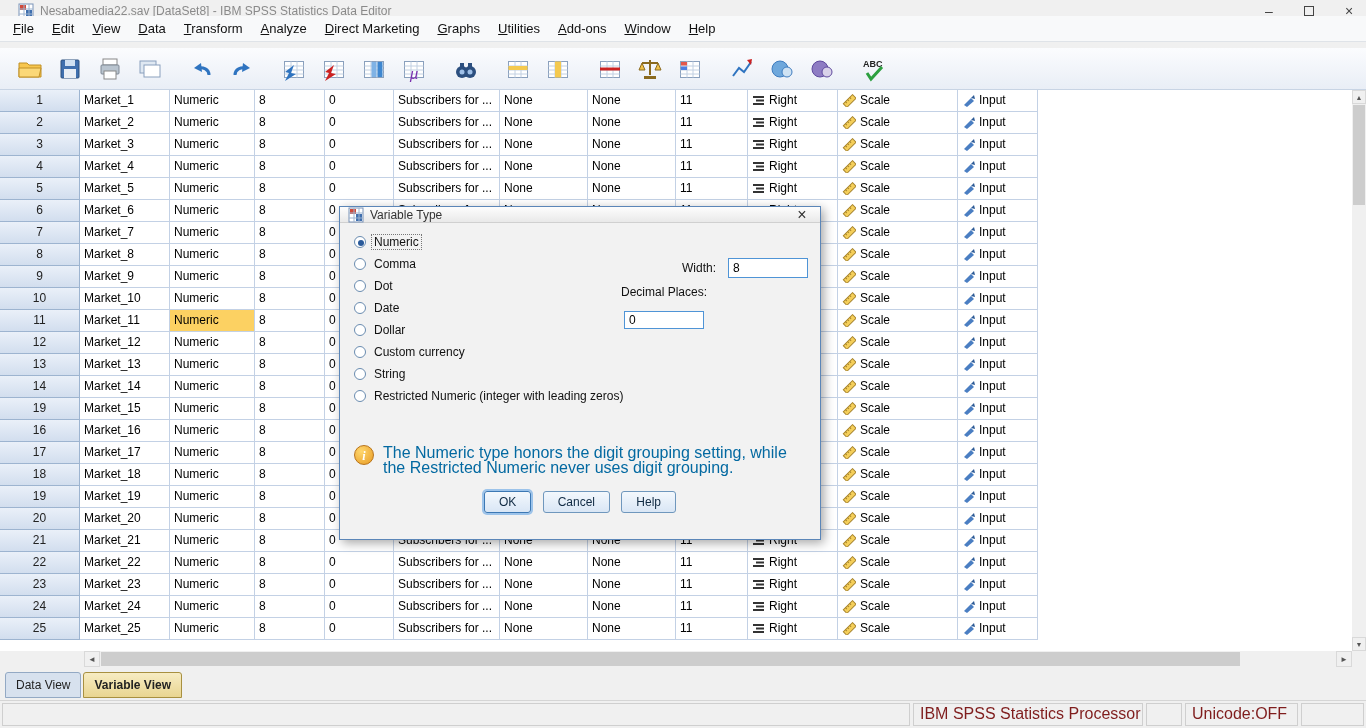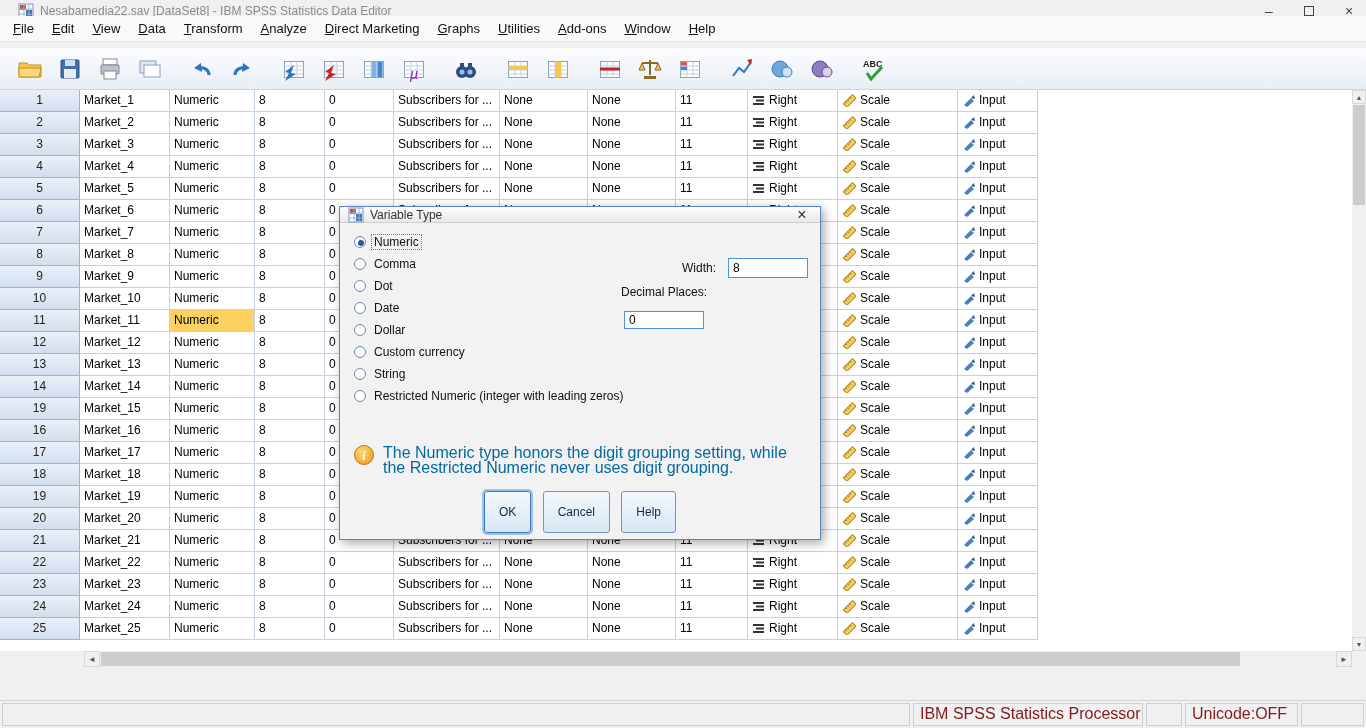--- a/index.html
+++ b/index.html
@@ -90,21 +90,21 @@
   .field-width { top:34px; } .field-dec { top:62px;flex-direction:column; }
   .field label { flex:1; text-align:right; font-size:12px; color:#111; }
   .field input { width:80px; height:20px; border:1px solid #4f94d6; background:#fff; font-size:12px;
                  font-family:"Liberation Sans", sans-serif; padding:1px 4px; }
   .info { position:absolute; left:14px; top:222px; width:448px; display:flex; gap:9px; align-items:flex-start; }
   .info-icon { width:20px; height:20px; flex:none; border-radius:50%; background:radial-gradient(circle at 35% 30%, #ffd76e, #e89b23);
                border:1px solid #b8731a; color:#fff; font-weight:bold; font-style:italic; text-align:center; line-height:20px;
                font-family:"Liberation Serif", serif; }
   .info-text { font-size:16px; color:#0369a1; line-height:15px; max-width:410px; }
   .dlg-btns { position:absolute; left:0; right:0; top:268px; text-align:center; }
-  .btn { padding:13px 14px; margin:0 4px; background:linear-gradient(#f3f8fd,#d9e6f5); border:1px solid #6f97bd;
+  .btn { padding:3px 14px; margin:0 4px; background:linear-gradient(#f3f8fd,#d9e6f5); border:1px solid #6f97bd;
          border-radius:3px; font-size:12px; color:#102a43; font-family:"Liberation Sans", sans-serif; }
   .btn.default { border-color:#3c78b4; box-shadow:0 0 0 2px #9cc3ea; }
 </style>
 </head>
 <body>
 
 <div class="window">
 
   <div class="titlebar">
     <span class="app-icon">
@@ -1271,20 +1271,24 @@
     <span class="varrow down">▼</span>
   </div>
 
   <div class="hscroll">
     <span class="harrow">◄</span>
     <span class="hthumb"></span>
     <span class="harrow right">►</span>
   </div>
   <div class="scroll-corner"></div>
 
+  <div class="tabsbar">
+    <span class="tab">Data View</span>
+    <span class="tab active">Variable View</span>
+  </div>
 
   <div class="statusbar">
     <span class="seg seg1"></span>
     <span class="seg seg2">IBM SPSS Statistics Processor is ready</span>
     <span class="seg seg3"></span>
     <span class="seg seg4">Unicode:OFF</span>
     <span class="seg seg5"></span>
   </div>
 
   <div class="dialog">

